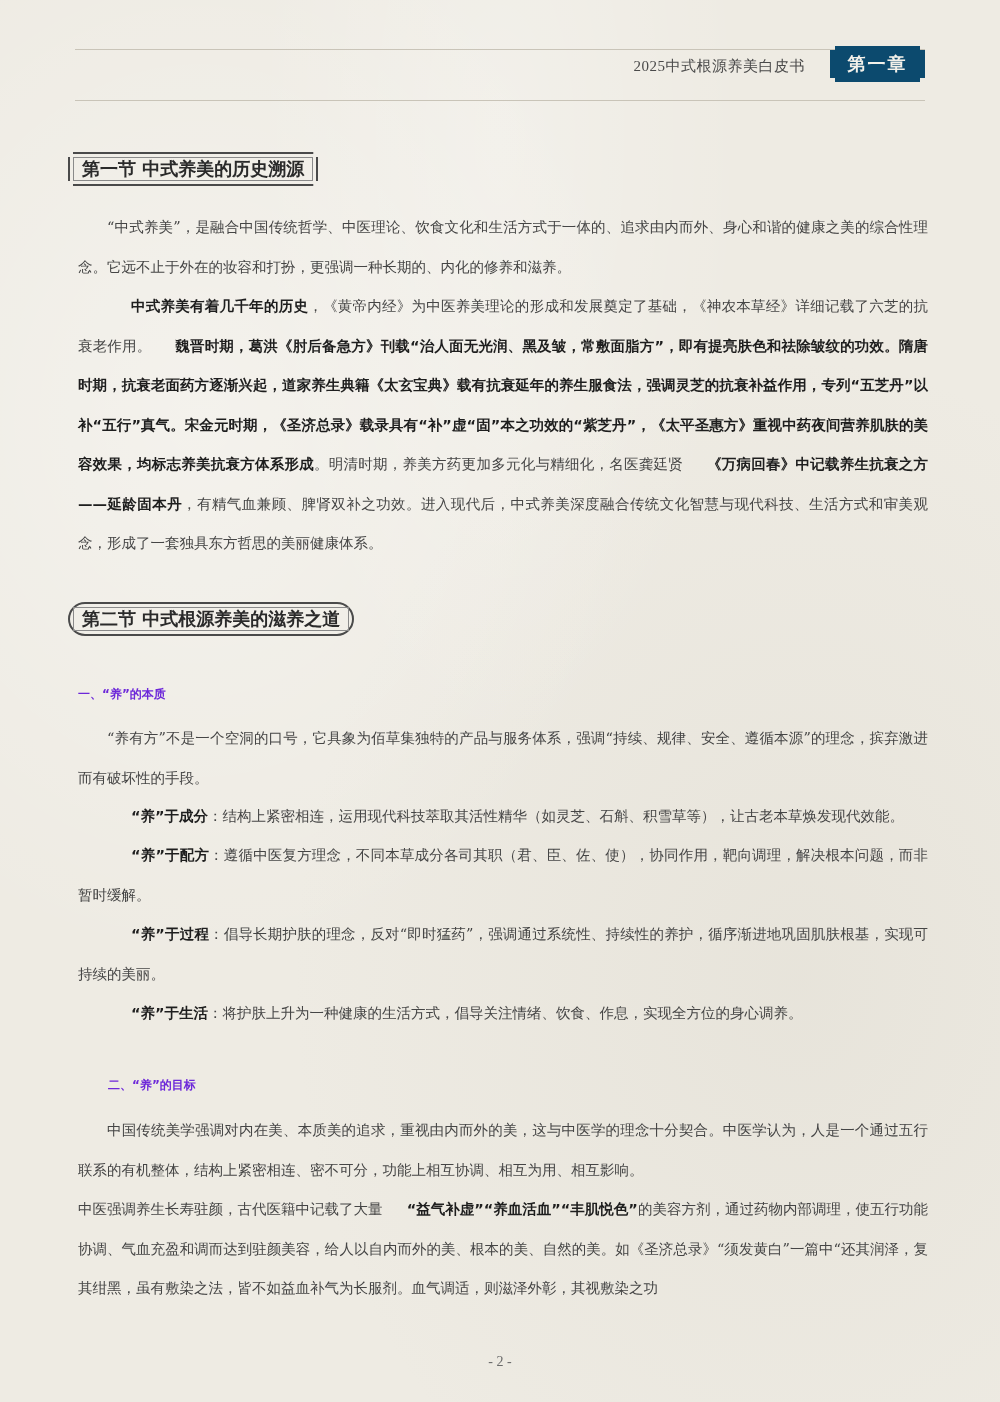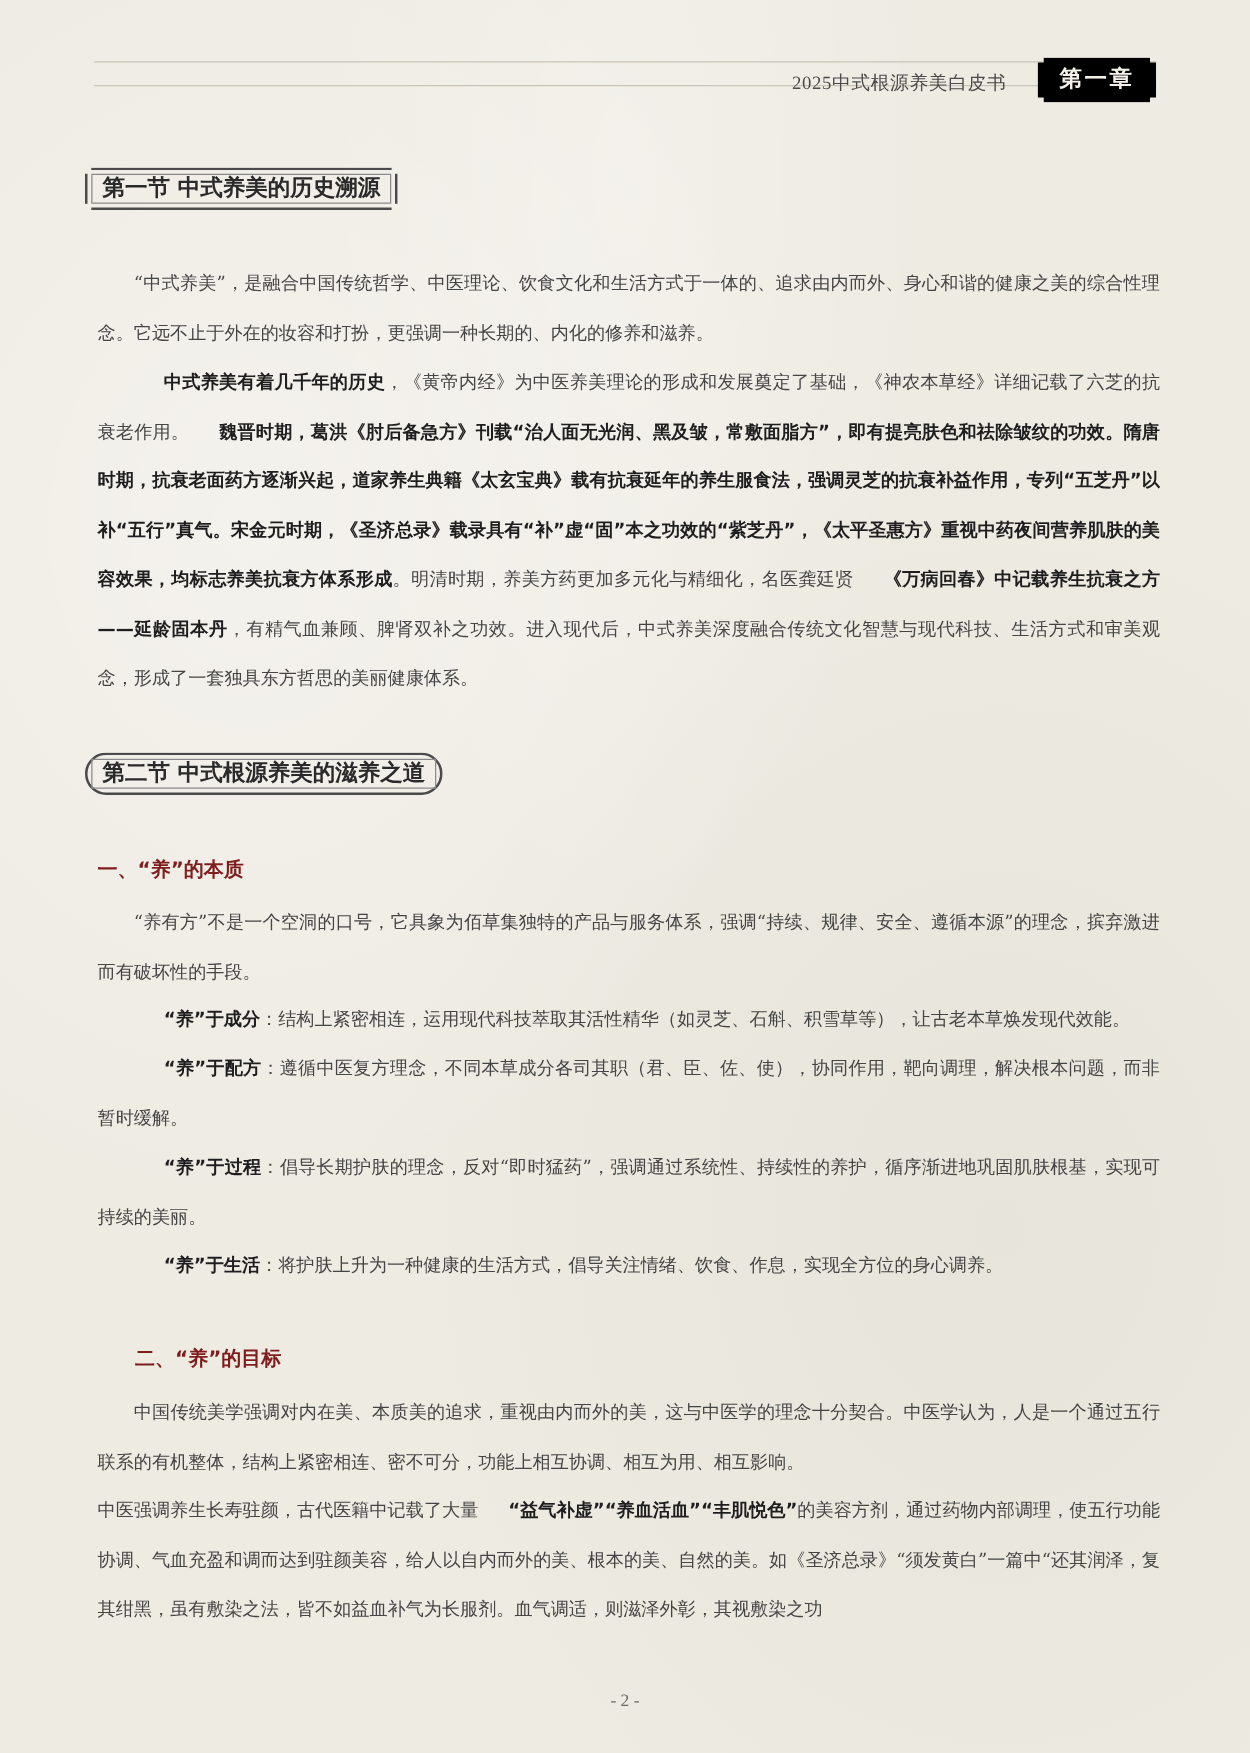--- a/index.html
+++ b/index.html
@@ -9,59 +9,59 @@
     background-image:
       radial-gradient(ellipse at 20% 30%, rgba(255,255,255,0.35) 0%, rgba(255,255,255,0) 40%),
       radial-gradient(ellipse at 80% 70%, rgba(200,195,180,0.18) 0%, rgba(200,195,180,0) 45%),
       radial-gradient(ellipse at 50% 10%, rgba(255,255,255,0.25) 0%, rgba(255,255,255,0) 35%);
     font-family: "DejaVu Serif", "Liberation Serif", serif;
     color: #3a3a3a;
     position: relative;
     overflow: hidden;
   }
   .header {
-    position: absolute; left: 75px; top: 49px; width: 850px; height: 20px;
+    position: absolute; left: 75px; top: 49px; width: 850px; height: 52px;
     border-top: 1.5px solid #c9c4b8; border-bottom: 1.5px solid #c9c4b8;
   }
   .header-title {
     position: absolute; right: 120px; top: 7px;
     font-family: "Liberation Serif", "DejaVu Serif", serif;
     font-size: 15px; color: #4a4a4a; letter-spacing: 0.5px;
   }
   .chapter-badge {
     position: absolute; left: 830px; top: 46px; width: 95px; height: 36px;
-    background: #000000;
+    background: #0c4a6e;
     clip-path: polygon(5px 0, calc(100% - 5px) 0, calc(100% - 5px) 4px, 100% 4px, 100% calc(100% - 4px), calc(100% - 5px) calc(100% - 4px), calc(100% - 5px) 100%, 5px 100%, 5px calc(100% - 4px), 0 calc(100% - 4px), 0 4px, 5px 4px);
     color: #f3f1ea; font-family: "DejaVu Sans", sans-serif; font-weight: bold;
     font-size: 18px; text-align: center; line-height: 36px; letter-spacing: 2px;
   }
   .section-box {
     position: absolute; left: 68px; height: 34px;
     border: 2px solid #4a4a4a;
     padding: 0 12px;
     font-family: "DejaVu Sans", sans-serif; font-weight: bold;
     font-size: 18px; line-height: 30px; color: #2a2a2a;
     clip-path: polygon(5px 0, calc(100% - 5px) 0, calc(100% - 5px) 5px, 100% 5px, 100% calc(100% - 5px), calc(100% - 5px) calc(100% - 5px), calc(100% - 5px) 100%, 5px 100%, 5px calc(100% - 5px), 0 calc(100% - 5px), 0 5px, 5px 5px);
   }
   .section-box::before {
     content: ""; position: absolute; inset: 3px; border: 1px solid #8a8a8a; pointer-events: none;
   }
-  .section-box.s1 { top: 134px; text-align: right; }
+  .section-box.s1 { top: 152px; text-align: right; }
   .section-box.s2 { top: 602px; border-radius: 17px; }
   .para {
     position: absolute; left: 78px; width: 850px;
     font-size: 14.5px; line-height: 39.5px; color: #454545;
     text-align: justify;
   }
   .para b { font-family: "DejaVu Sans", sans-serif; font-weight: bold; color: #1e1e1e; font-size: 14.5px; margin-left: 24px; }
   .indent { text-indent: 2em; }
   .subhead {
     position: absolute; left: 78px;
     font-family: "DejaVu Sans", sans-serif; font-weight: bold;
-    font-size: 16px; color: #7f1d1d;
+    font-size: 12px; color: #6d28d9;
   }
   .page-num {
     position: absolute; left: 0; width: 1000px; top: 1354px; text-align: center;
     font-size: 14px; color: #6a6a6a; font-family: "Liberation Serif", serif;
   }
 </style>
 </head>
 <body>
 
 <div class="header">

